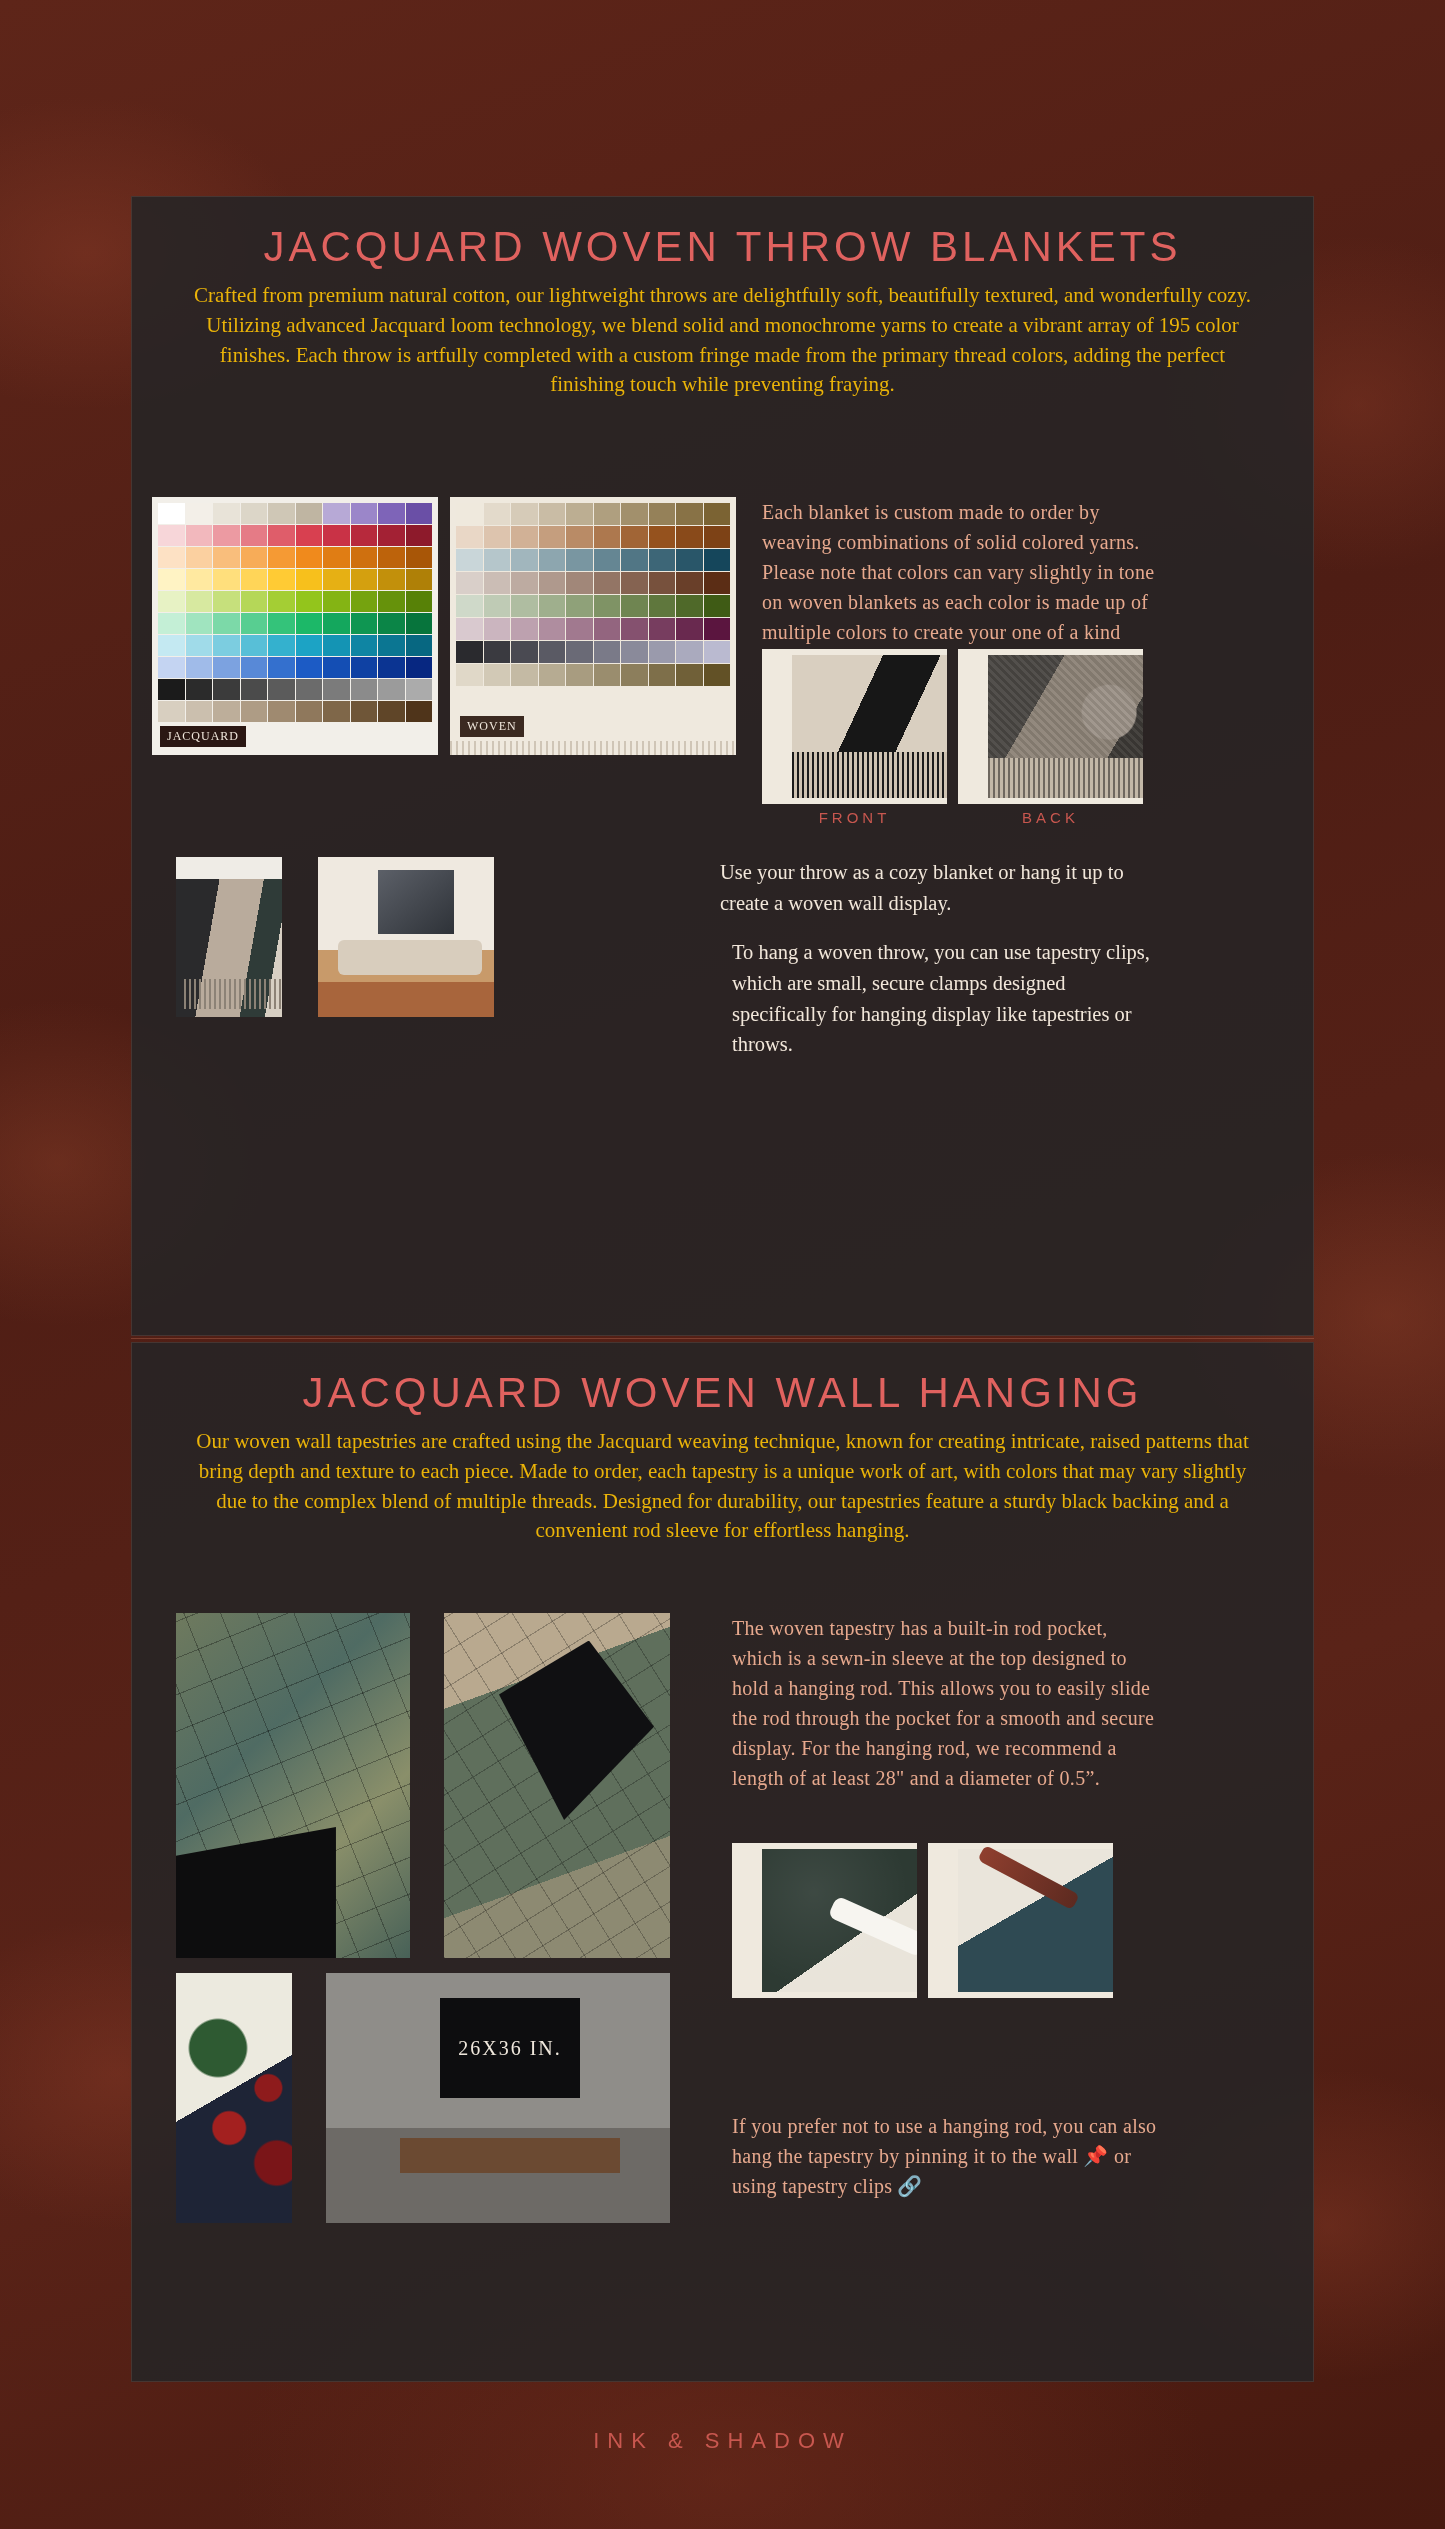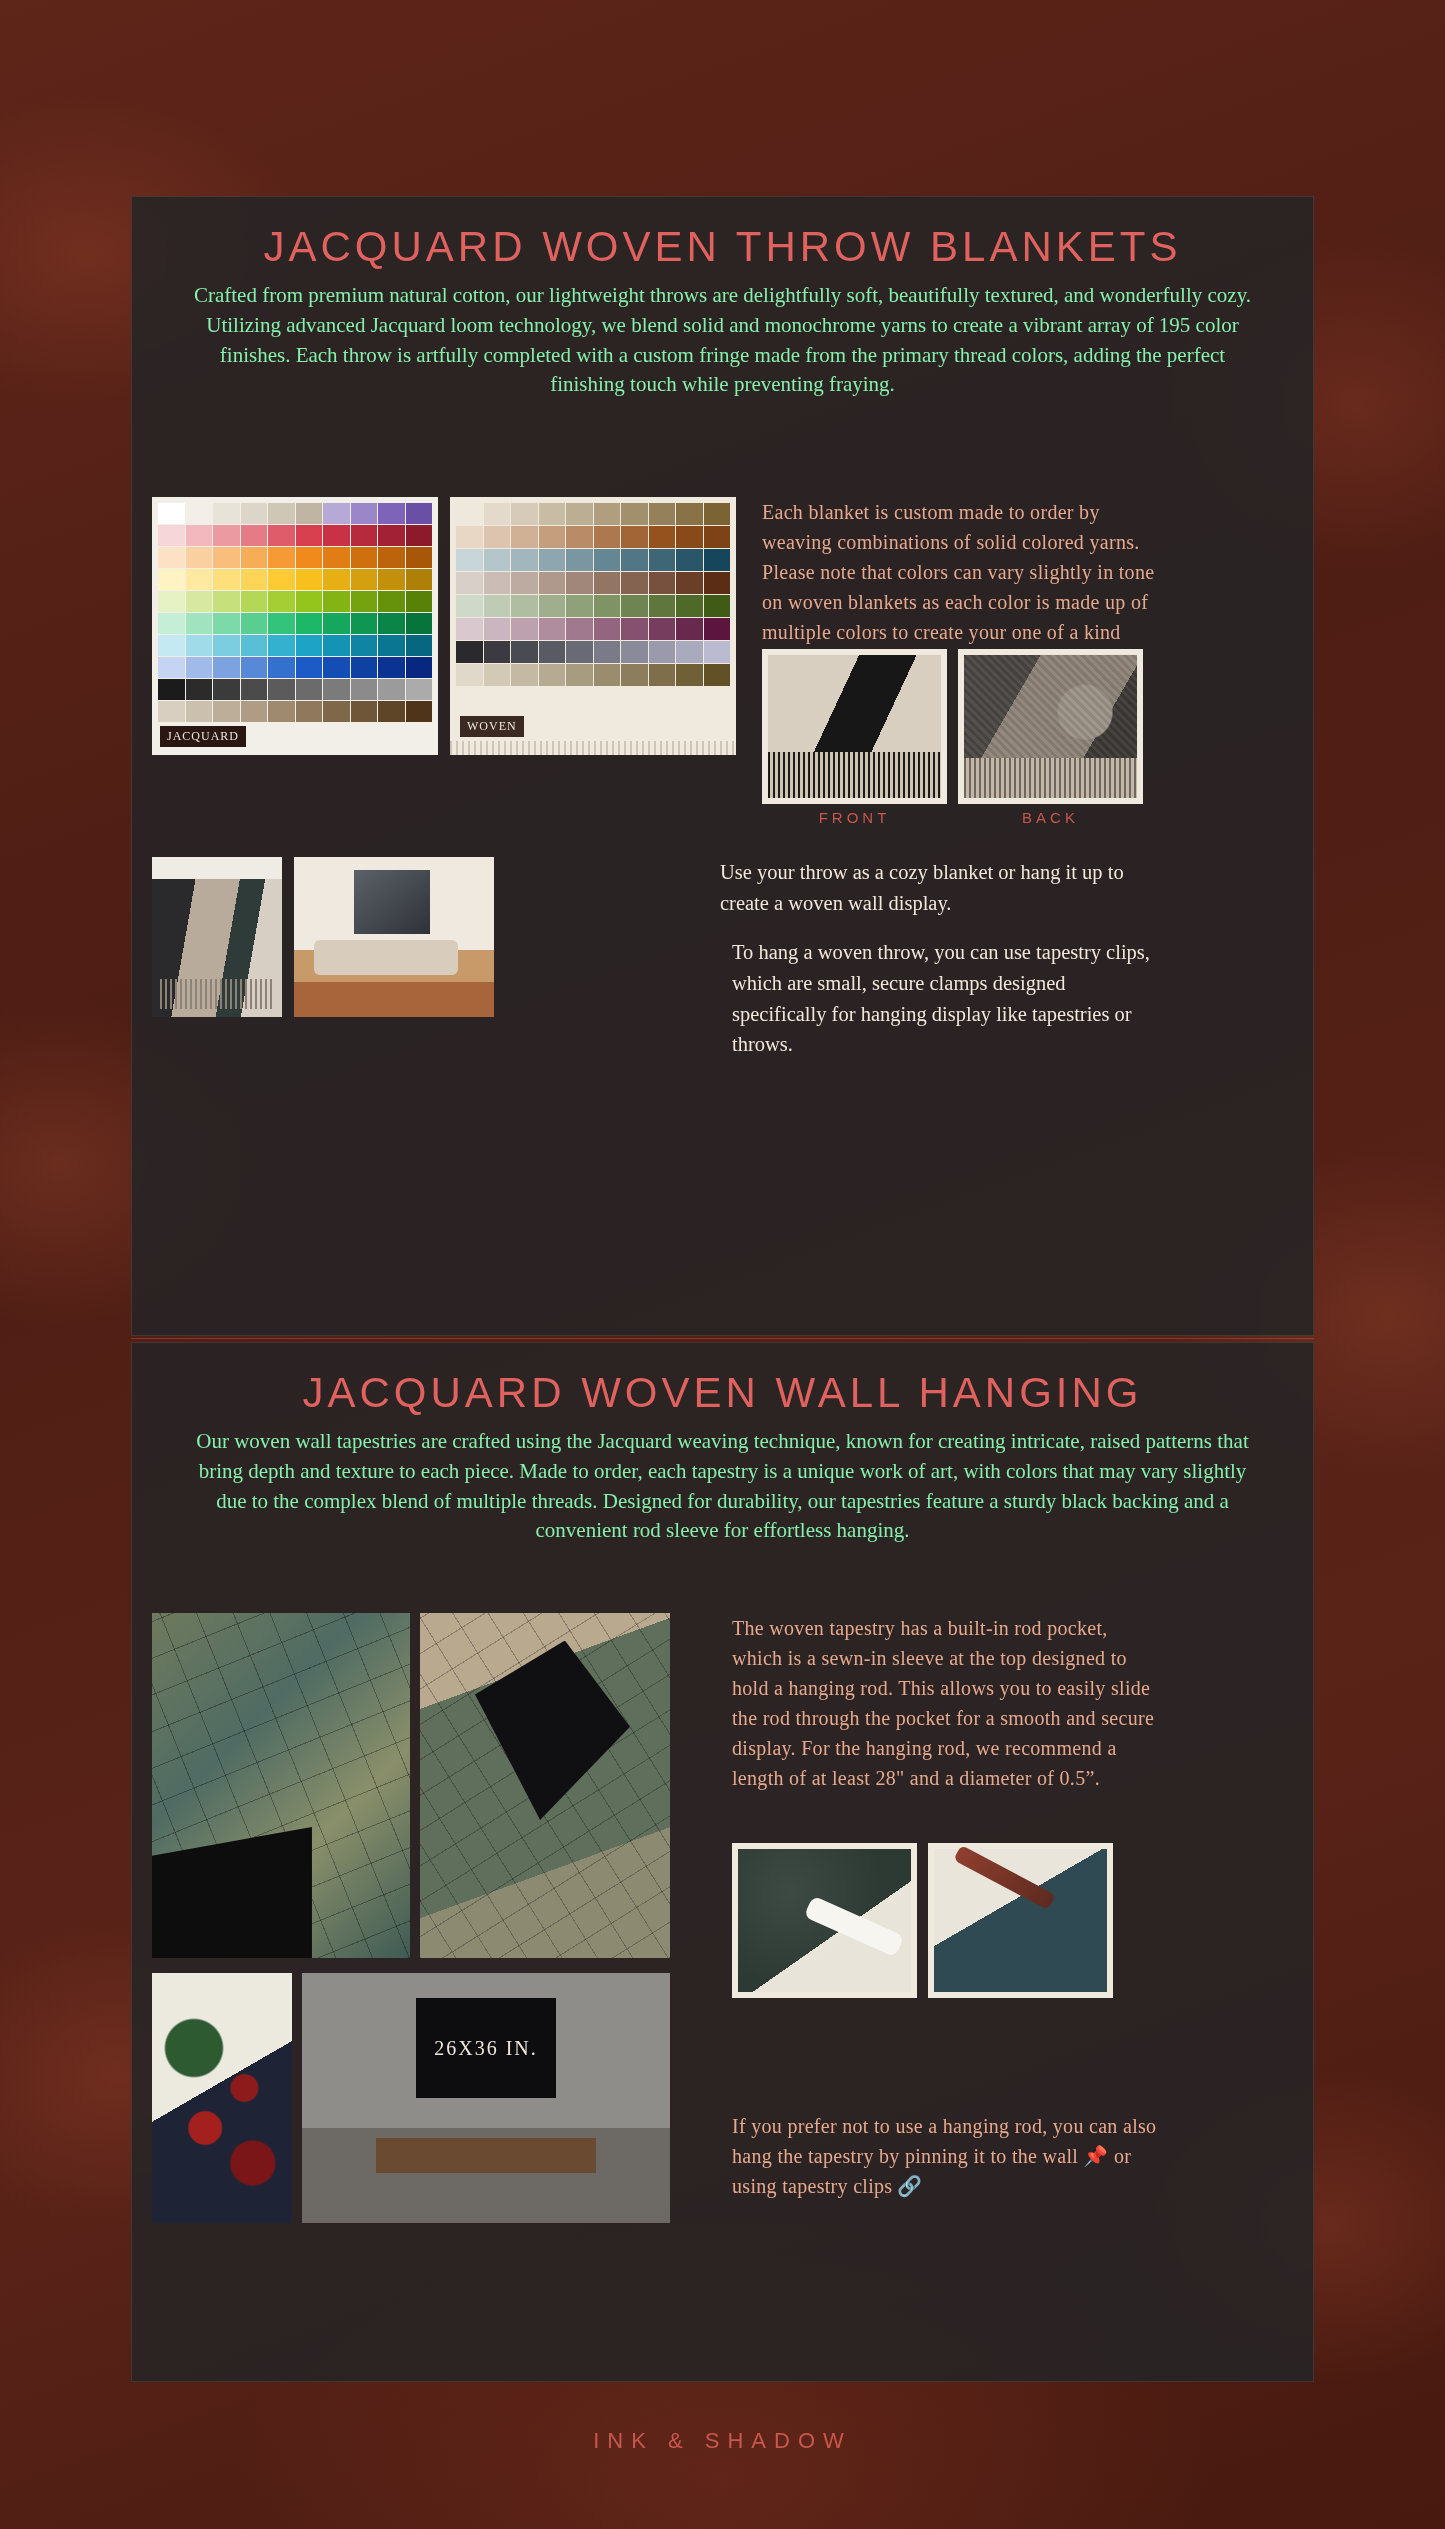--- a/index.html
+++ b/index.html
@@ -67,21 +67,21 @@
   .section-title {
     text-align: center;
     color: #e0625f;
     font-family: "Liberation Sans", sans-serif;
     font-size: 42px;
     letter-spacing: 4px;
     margin: 26px 0 10px 0;
     font-weight: 400;
   }
   .body-copy {
-    color: #86efac;
+    color: #eab308;
     font-size: 21px;
     line-height: 1.42;
     text-align: center;
     padding: 0 58px;
   }
 
   .caption-left {
     color: #e7a98e;
     font-size: 19.5px;
     line-height: 1.45;
@@ -153,21 +153,21 @@
     letter-spacing: 1px;
   }
   .fringe {
     position: absolute;
     bottom: 0; left: 0; right: 0;
     height: 14px;
     background: repeating-linear-gradient(90deg,#cfc5b6 0 2px, transparent 2px 6px);
   }
 
   
-  .ph { width: 100%; height: 100%; }
+  .ph { width: 100%; height: 100%; margin-left: 24px; }
   .ph-front {
     background:
       linear-gradient(115deg, #d9cfc0 0 38%, #171717 38% 62%, #d9cfc0 62% 100%),
       #d9cfc0;
     position: relative;
   }
   .ph-front::after {
     content: "";
     position: absolute; left: 0; right: 0; bottom: 0; height: 46px;
     background: repeating-linear-gradient(90deg,#1b1b1b 0 2px, #cfc3b2 2px 5px);

